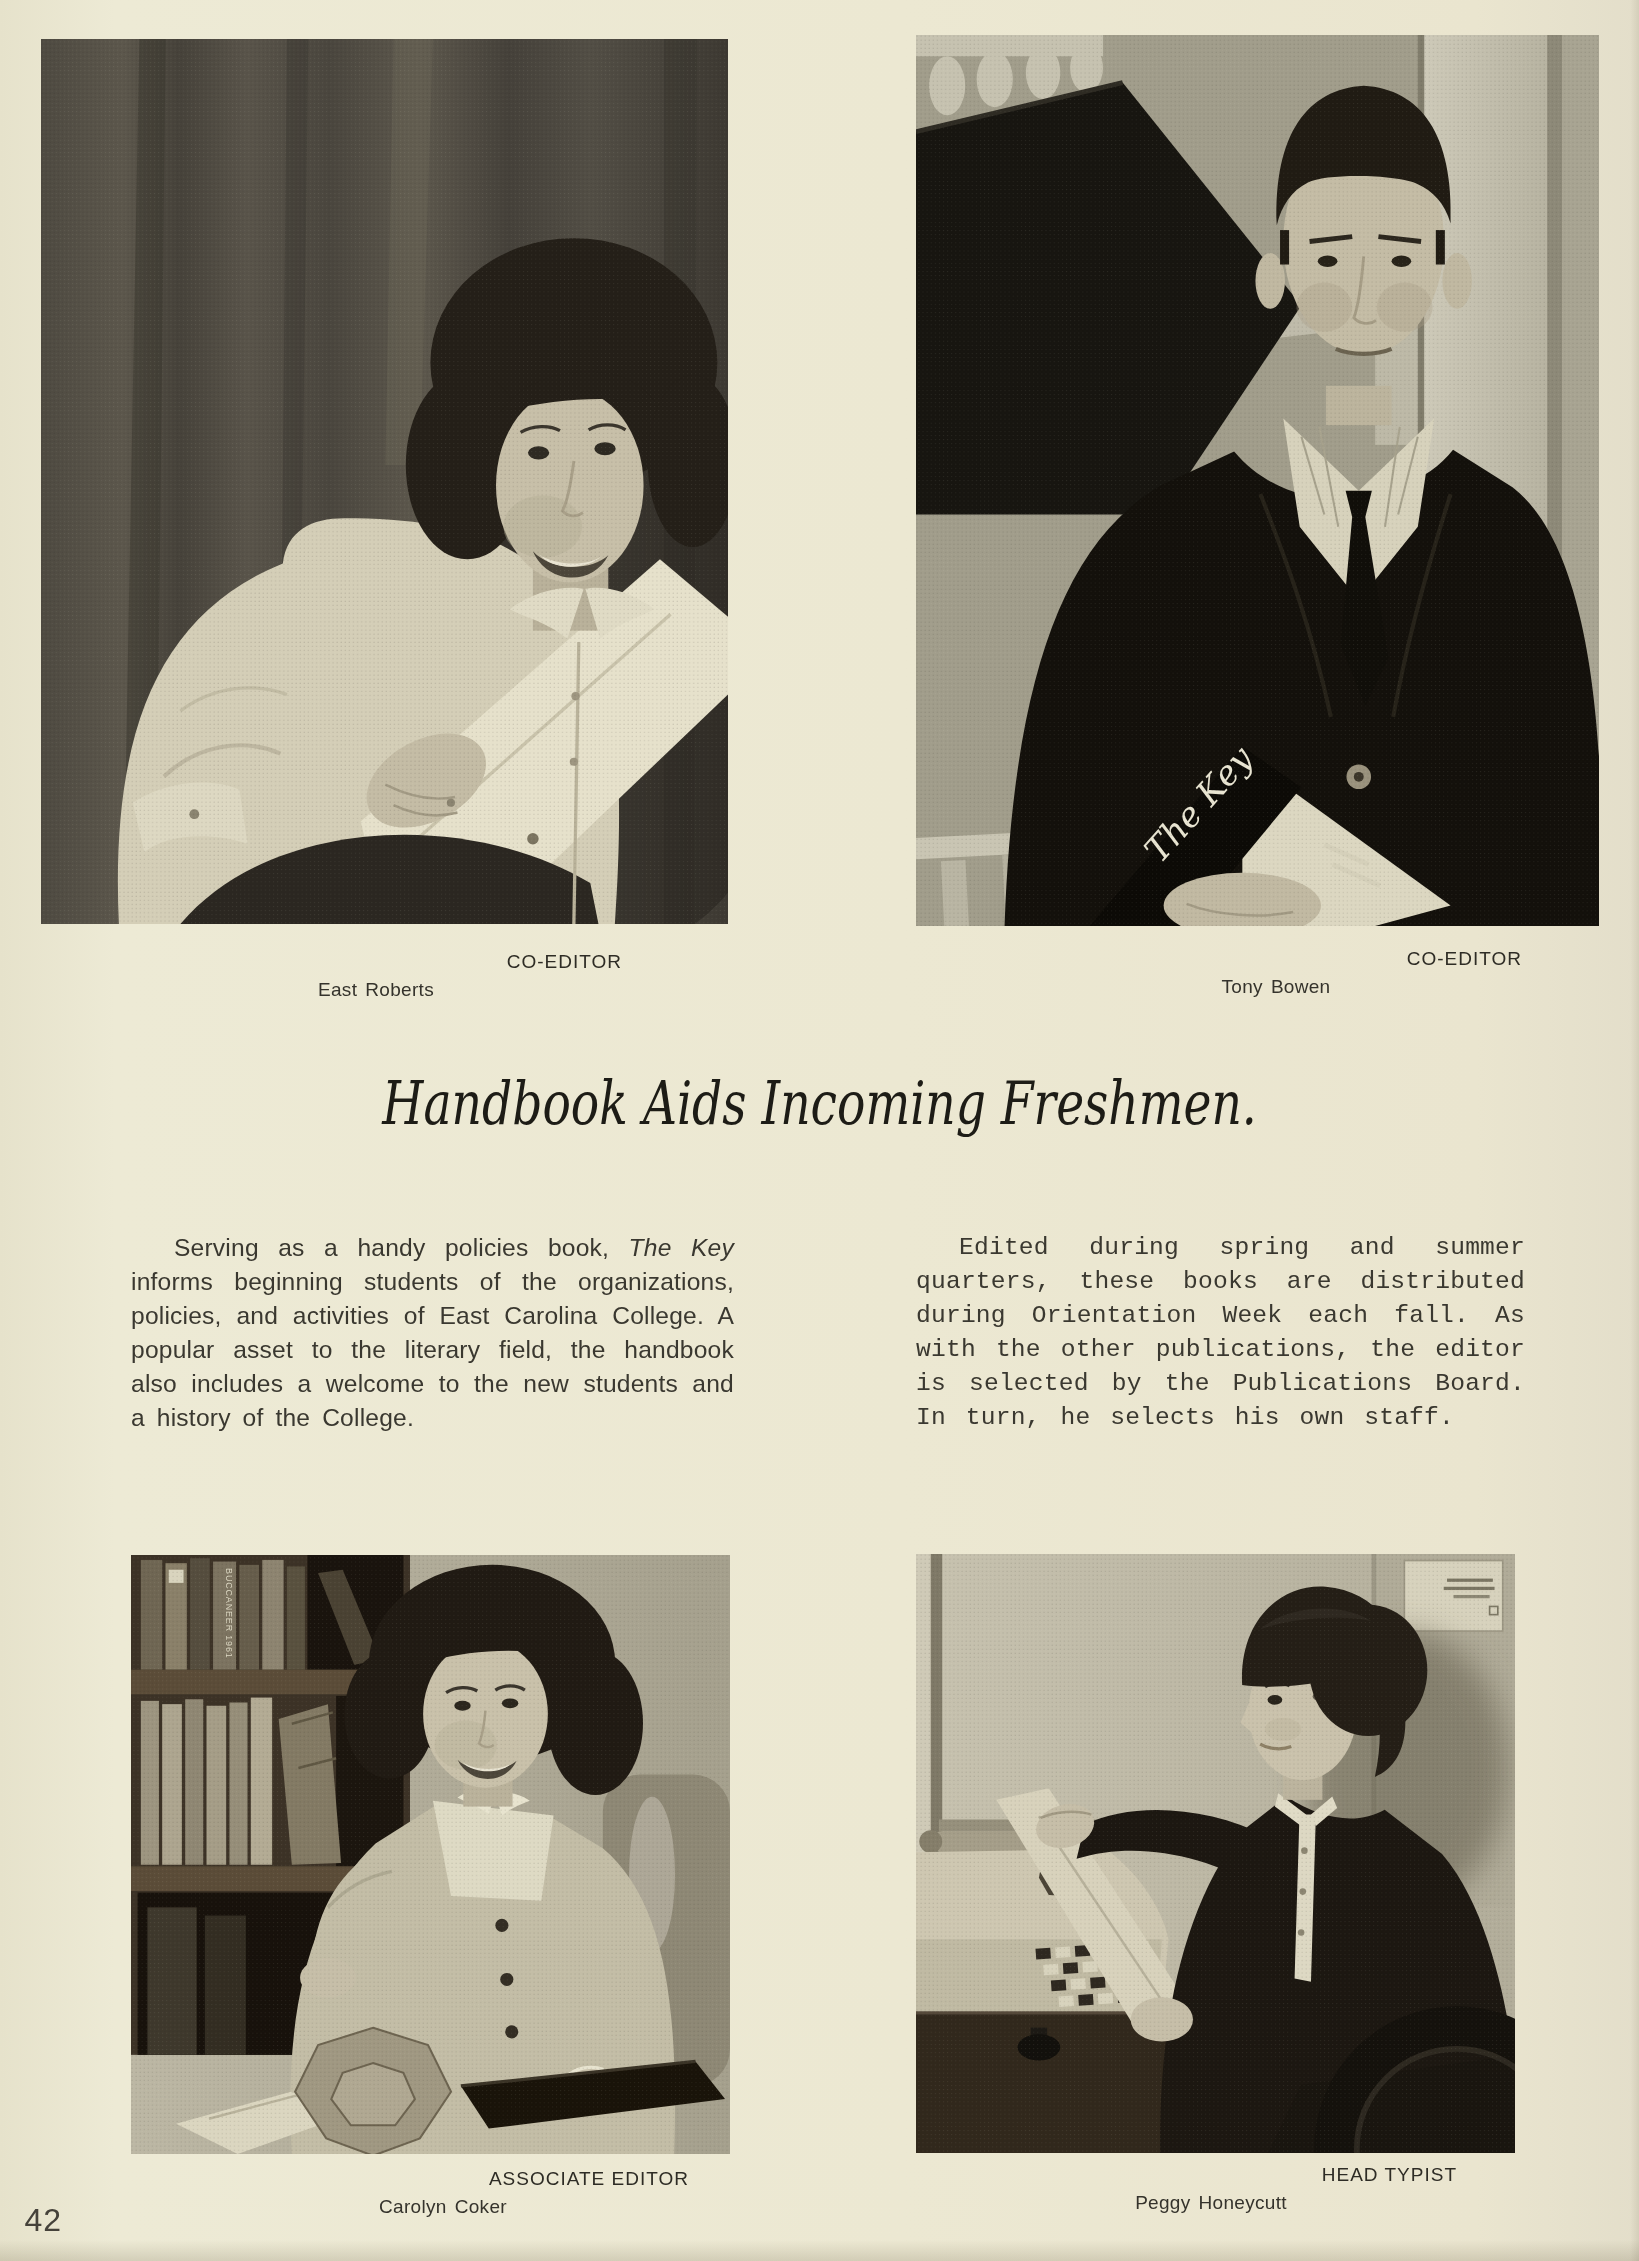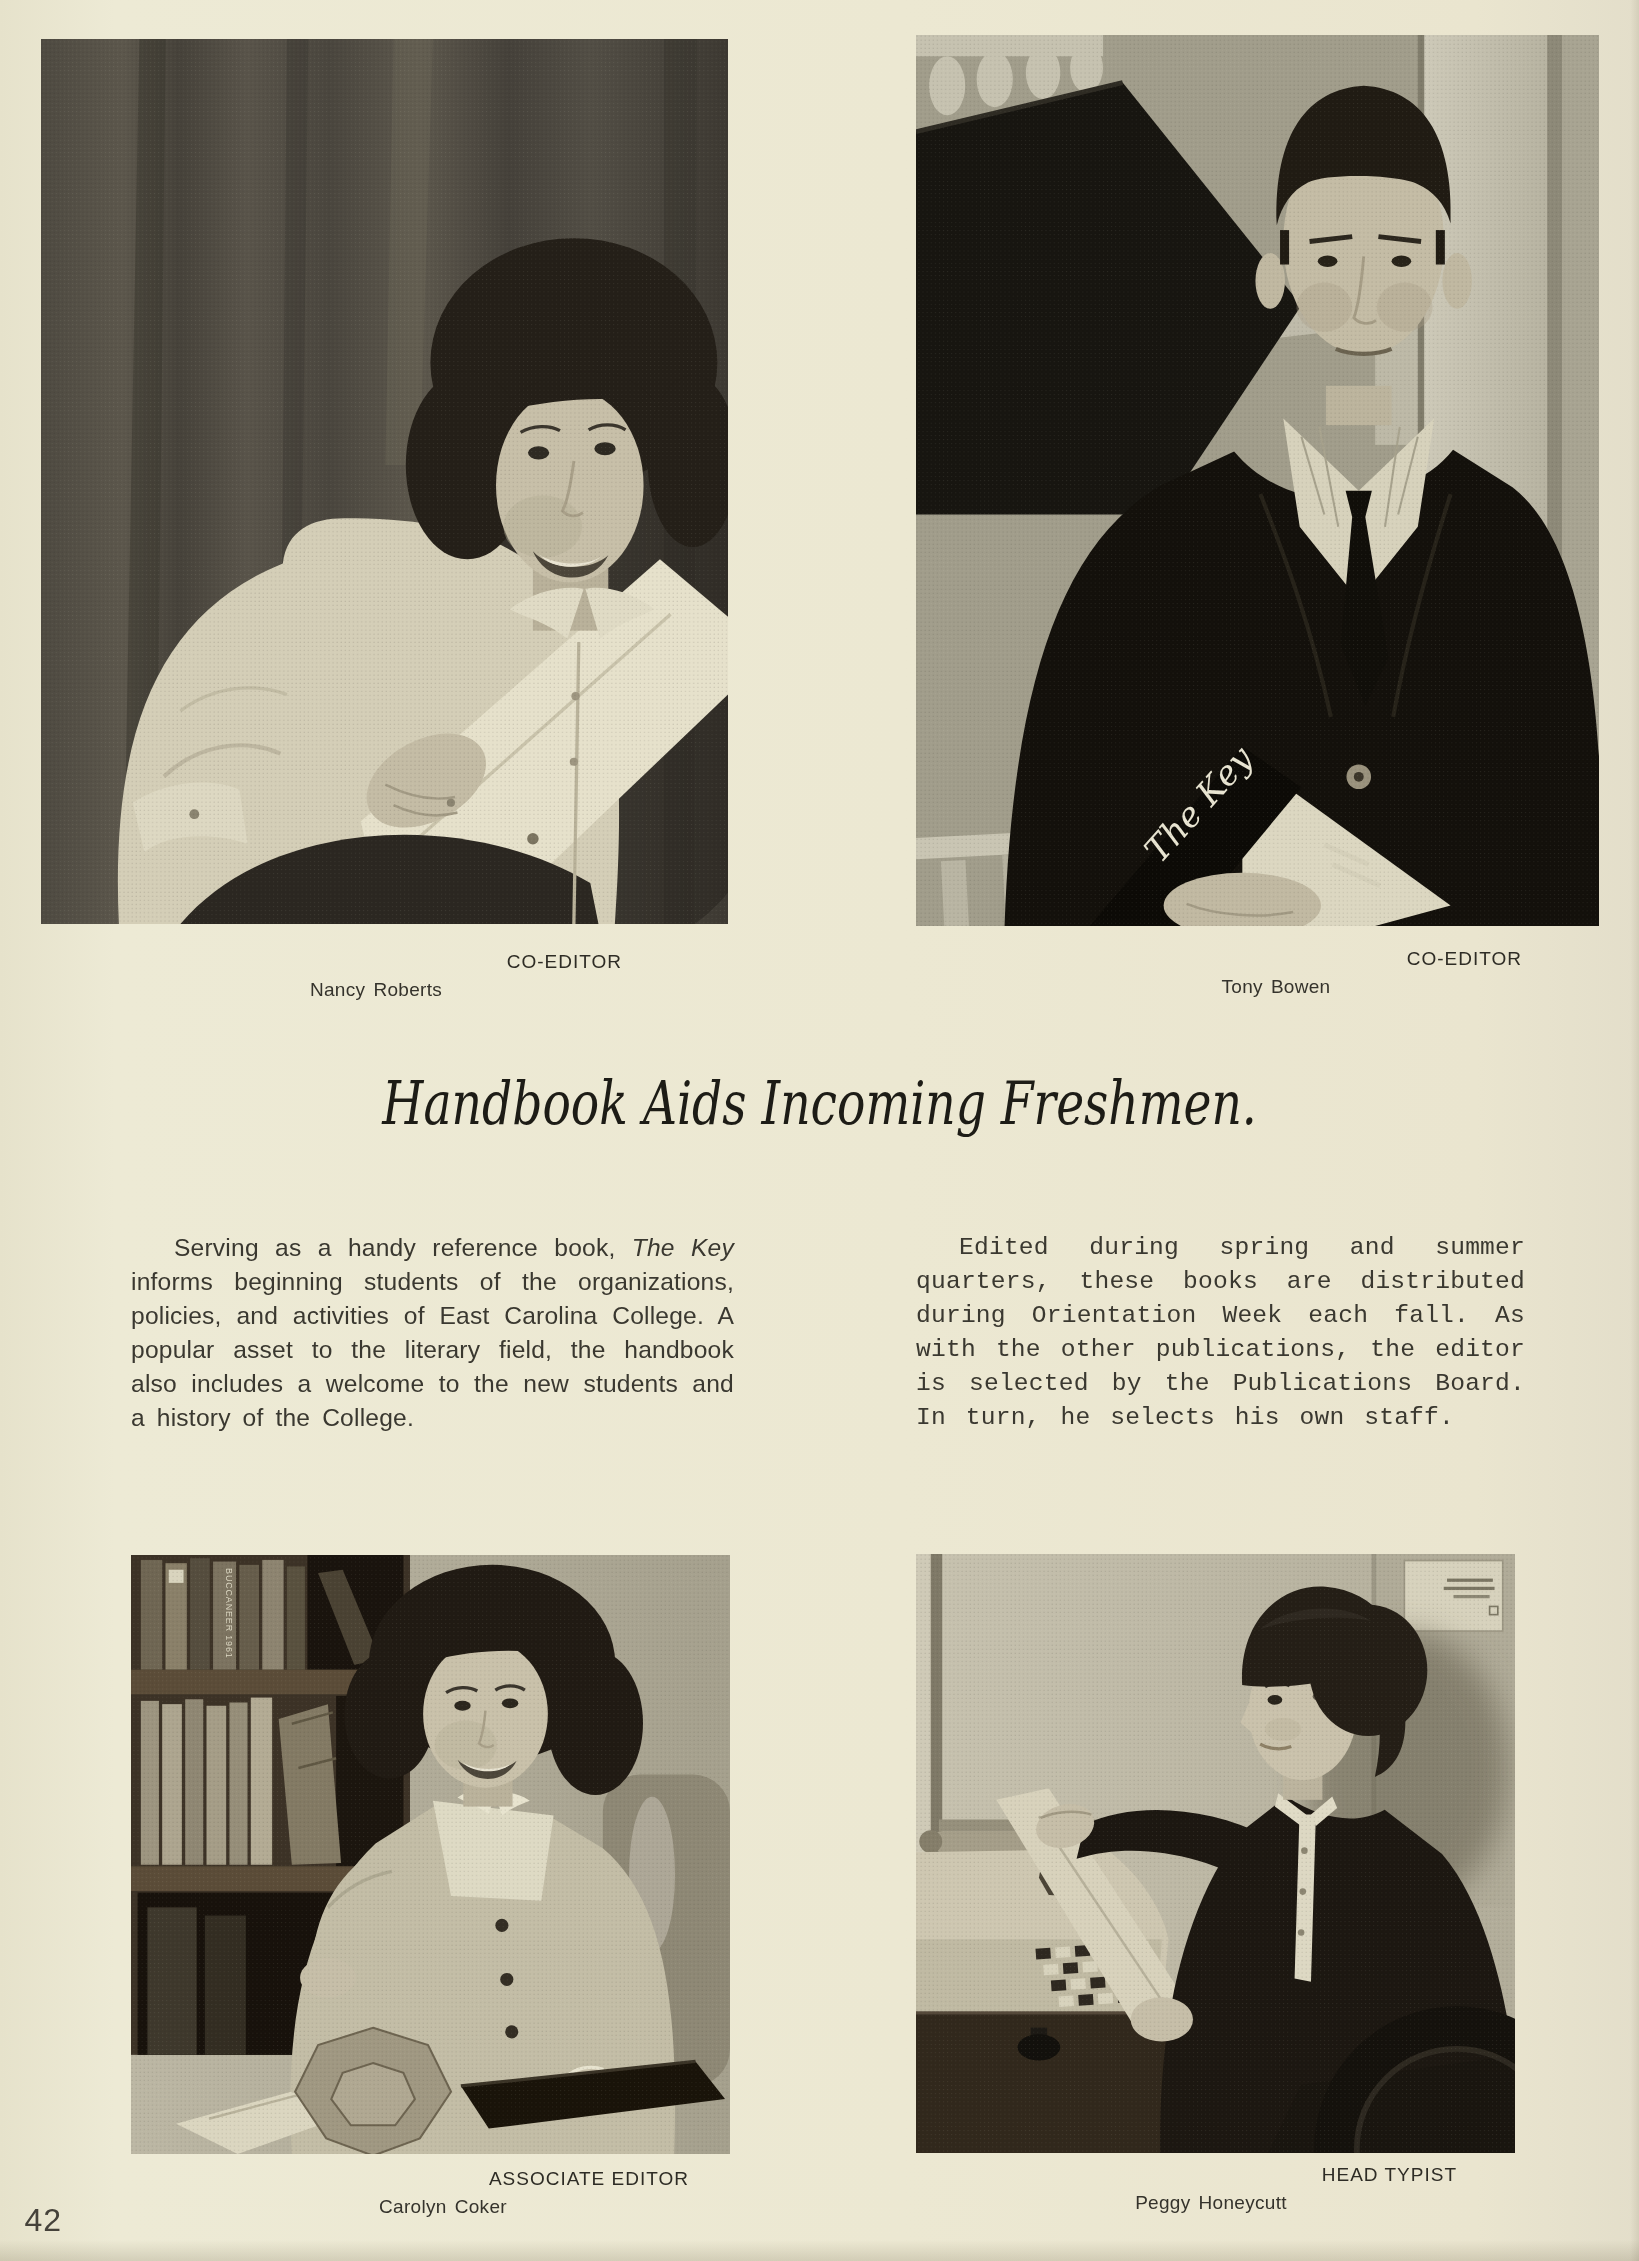--- a/index.html
+++ b/index.html
@@ -177,30 +177,30 @@
       <text x="298" y="1012" transform="rotate(-48 298 1012)" font-family="DejaVu Serif, serif" font-style="italic" font-size="42" fill="#e9e5d2">The Key</text>
       <path d="M 498 988 L 552 1012 M 508 1012 L 566 1038" stroke="#d5d0ba" stroke-width="6" fill="none"></path>
       <ellipse cx="398" cy="1062" rx="96" ry="40" fill="#c1b9a2"></ellipse>
       <path d="M 330 1060 C 365 1074 420 1078 460 1070" stroke="#a29a84" stroke-width="3" fill="none"></path>
       <rect x="0" y="0" width="833" height="1087" fill="url(#t-dots)"></rect>
     </svg>
   </figure>
 
   <figcaption class="caption" style="left:130px;top:952px;">
     <div class="cap-role">CO-EDITOR</div>
-    <div class="cap-name">Nancy Roberts</div>
+    <div class="cap-name">East Roberts</div>
   </figcaption>
   <figcaption class="caption" style="left:1030px;top:949px;">
     <div class="cap-role">CO-EDITOR</div>
     <div class="cap-name">Tony Bowen</div>
   </figcaption>
 
   <h1 class="title"><span class="title-inner">Handbook Aids Incoming Freshmen.</span></h1>
 
-  <p class="body-col" style="left:131px;top:1231px;width:603px;"><span>Serving as a handy reference book, </span><span class="it">The Key</span><span> informs beginning students of the organizations, policies, and activities of East Carolina College. A popular asset to the literary field, the handbook also includes a welcome to the new students and a history of the College.</span></p>
+  <p class="body-col" style="left:131px;top:1231px;width:603px;"><span>Serving as a handy policies book, </span><span class="it">The Key</span><span> informs beginning students of the organizations, policies, and activities of East Carolina College. A popular asset to the literary field, the handbook also includes a welcome to the new students and a history of the College.</span></p>
   <p class="body-col" style="left:916px;top:1231px;width:609px;font-family:Liberation Mono, monospace;">Edited during spring and summer quarters, these books are distributed during Orientation Week each fall. As with the other publications, the editor is selected by the Publications Board. In turn, he selects his own staff.</p>
 
   <figure class="photo" style="left:131px;top:1555px;width:599px;height:599px;">
     <svg viewBox="0 0 730 731" preserveAspectRatio="none">
       <defs>
         <linearGradient id="c-wall" x1="0" y1="0" x2="1" y2="0">
           <stop offset="0" stop-color="#bcb7a4"></stop>
             <stop offset="1" stop-color="#a5a08d"></stop>
         </linearGradient>
         <pattern id="c-dots" width="5" height="5" patternUnits="userSpaceOnUse">

